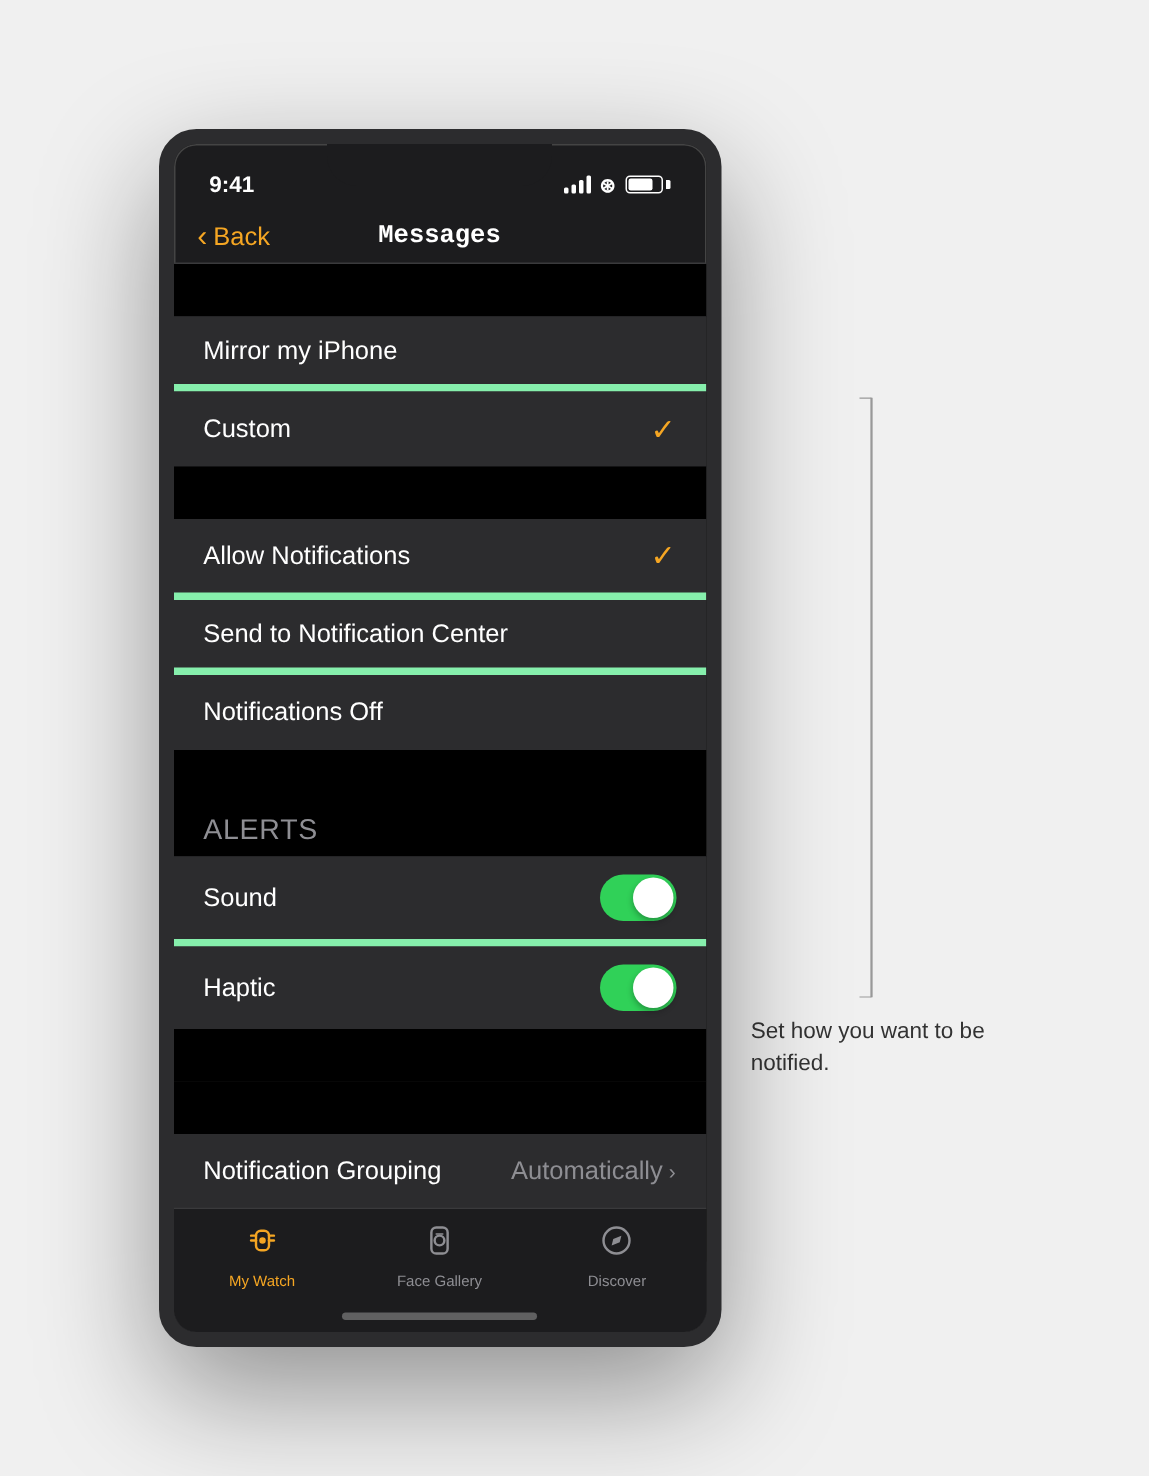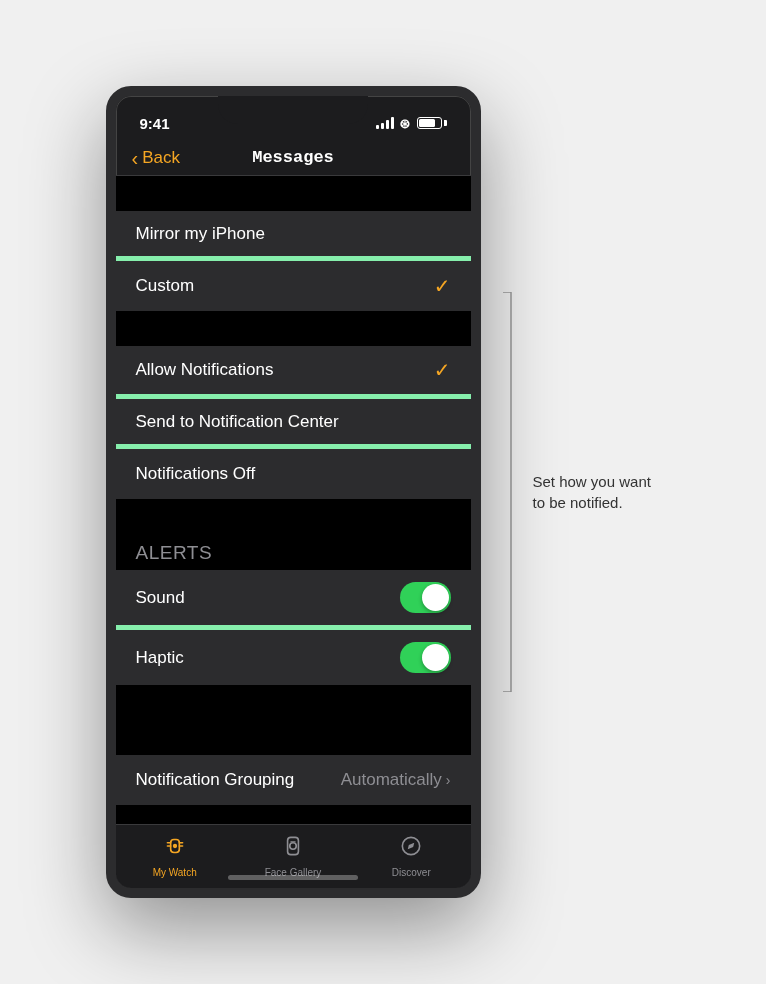--- a/index.html
+++ b/index.html
@@ -232,20 +232,21 @@
       color: #8e8e93;
       font-size: 14px;
     }
 
     
     .annotation {
       display: flex;
       align-items: center;
       gap: 12px;
       max-width: 160px;
+      flex-direction: column;
     }
     .bracket-line {
       display: flex;
       flex-direction: column;
       align-items: center;
     }
     .bracket-svg {
       height: 400px;
       width: 20px;
     }
@@ -254,21 +255,21 @@
       color: #333;
       line-height: 1.4;
     }
 
     
     .tab-bar {
       position: absolute;
       bottom: 0;
       left: 0;
       right: 0;
-      height: 64px;
+      height: 83px;
       background: #1c1c1e;
       border-top: 1px solid #3a3a3c;
       display: flex;
       align-items: flex-start;
       padding-top: 8px;
     }
 
     .tab-item {
       flex: 1;
       display: flex;

